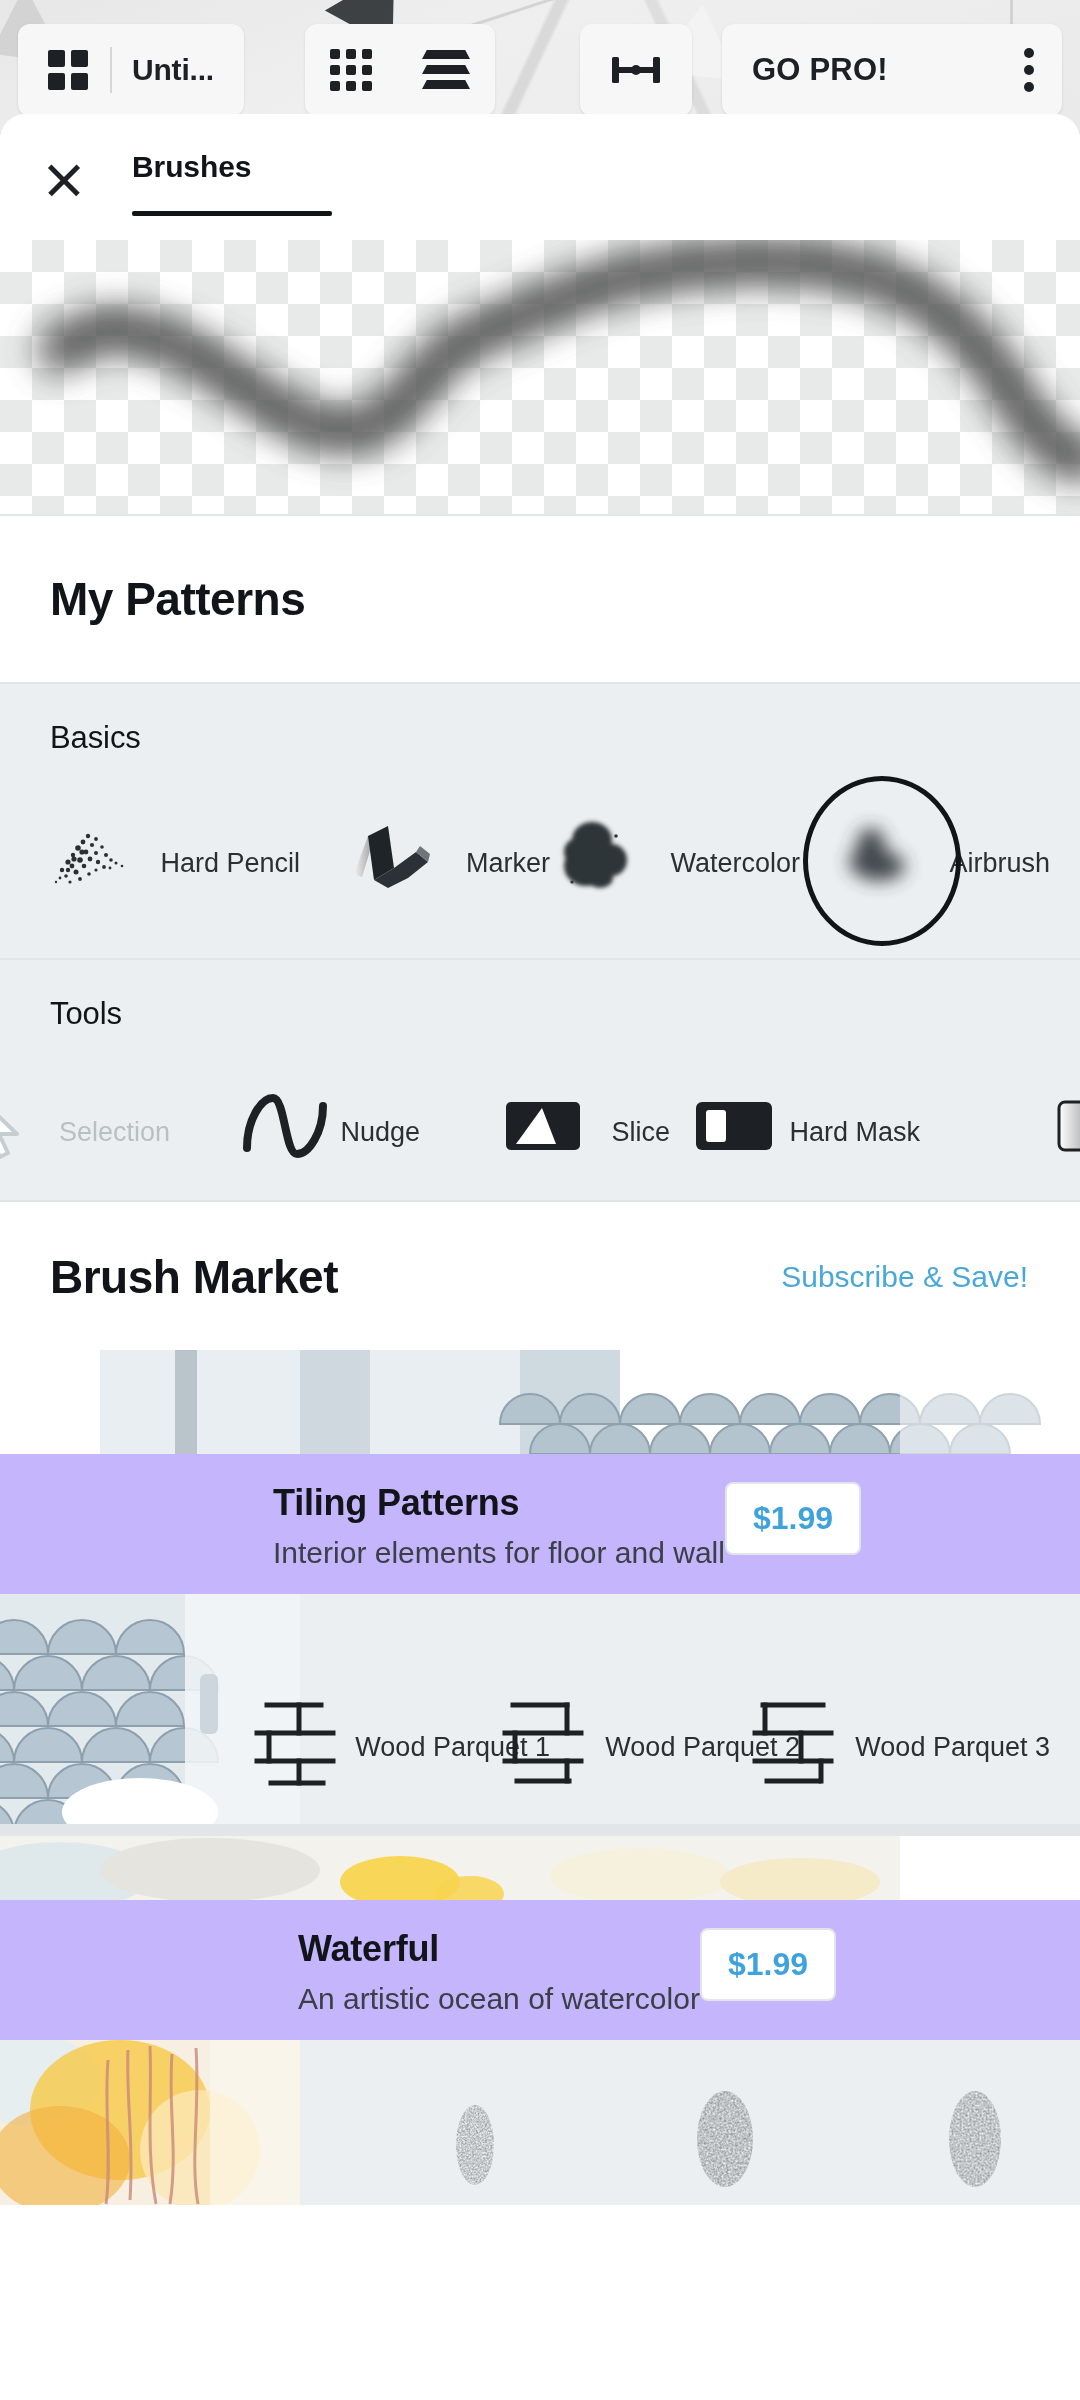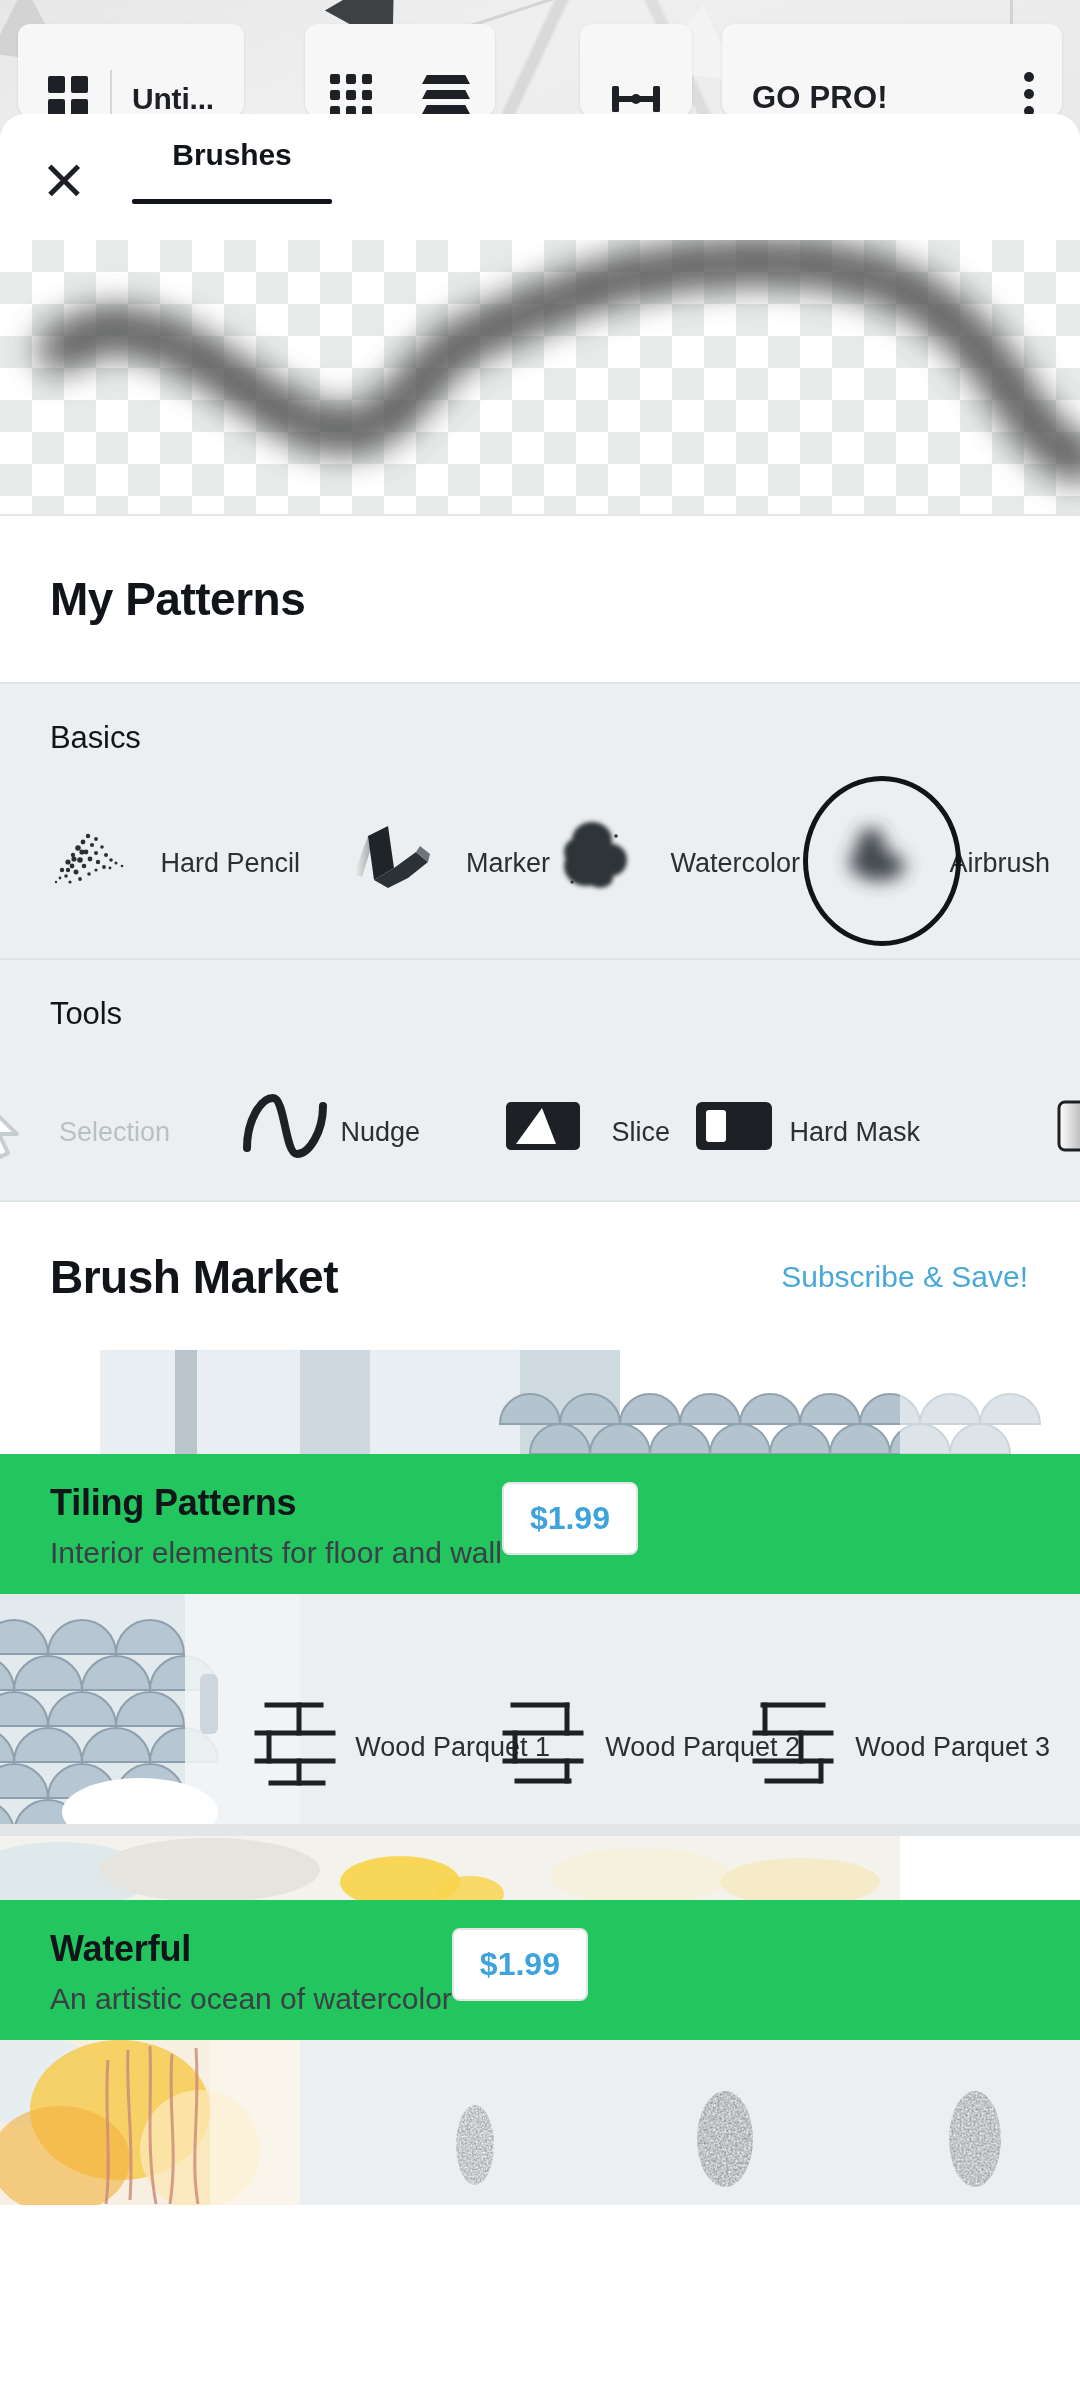--- a/index.html
+++ b/index.html
@@ -30,21 +30,21 @@
   .bg-line {
     position: absolute; background: #bdbdbd; opacity: .55;
   }
 
   
   .chip {
     position: absolute;
     background: #f7f7f8;
     border-radius: 12px;
     box-shadow: 0 1px 3px rgba(0,0,0,.10);
-    display: flex; align-items: flex-end;
+    display: flex; align-items: center;
   }
   .chip-file   { left: 18px;  top: 24px;  height: 92px; padding: 0 8px; }
   .chip-tools  { left: 305px; top: 24px;  height: 92px; width: 190px; justify-content: space-around; }
   .chip-ruler  { left: 580px; top: 24px;  height: 92px; width: 112px; justify-content: center; }
   .chip-pro    { left: 722px; top: 24px;  height: 92px; width: 340px; justify-content: space-between; padding: 0 28px 0 30px; }
 
   .grid4-icon { width: 40px; height: 40px; margin: 0 22px 0 22px; display: grid; grid-template-columns: 1fr 1fr; grid-template-rows: 1fr 1fr; gap: 6px; }
   .grid4-icon i { background: #1d2024; border-radius: 2px; display: block; }
   .chip-divider { width: 2px; height: 46px; background: #d5d6d8; }
   .file-name { font-size: 30px; color: #1d2024; font-weight: 600; padding: 0 22px 0 20px; white-space: nowrap; letter-spacing: -.2px; }
@@ -67,21 +67,21 @@
     position: absolute; left: 0; top: 114px; width: 1080px; height: 2286px;
     background: #ffffff; border-top-left-radius: 26px; border-top-right-radius: 26px;
     overflow: hidden;
   }
   .sheet-header { position: relative; height: 126px; background: #fff; }
   .close-icon { position: absolute; left: 44px; top: 46px; width: 40px; height: 40px; }
   .close-icon i { position: absolute; left: 0; top: 18px; width: 40px; height: 4.5px; background: #1d2024; }
   .close-icon i:nth-child(1) { transform: rotate(45deg); }
   .close-icon i:nth-child(2) { transform: rotate(-45deg); }
   .tab {
-    position: absolute; left: 132px; top: 24px; width: 200px; text-align: center;
+    position: absolute; left: 132px; top: 36px; width: 200px; text-align: left;
   }
   .tab-label { font-size: 30px; font-weight: 700; color: #111418; letter-spacing: -.1px; }
   .tab-underline { margin-top: 27px; height: 5px; background: #111418; border-radius: 2px; }
 
   
   .preview {
     position: relative; height: 276px; width: 1080px; overflow: hidden;
     background-color: #ffffff;
     background-image:
       linear-gradient(45deg, #e8eaea 25%, transparent 25%, transparent 75%, #e8eaea 75%),
@@ -127,21 +127,21 @@
     display: flex; align-items: center; justify-content: space-between;
     background: #fff; padding: 48px 52px 46px 50px;
   }
   .market-head h1 { font-size: 46px; font-weight: 700; color: #111418; letter-spacing: -.5px; }
   .market-link { font-size: 30px; color: #4aa8d8; font-weight: 400; }
 
   .pack { position: relative; background: #eceff1; }
   .pack-banner { position: relative; width: 1080px; height: 104px; overflow: hidden; background: #fff; }
   .pack-info {
     position: relative; display: flex; align-items: flex-start;
-    justify-content: flex-start; padding: 28px 0 24px 50px; background: #22c55e;
+    justify-content: center; padding: 28px 0 24px 50px; background: #c4b5fd;
   }
   .pack-title { font-size: 36px; font-weight: 700; color: #111418; letter-spacing: -.2px; }
   .pack-sub { margin-top: 12px; font-size: 30px; color: #3a4045; }
   .price-btn {
     margin-right: -4px; background: #ffffff; border: 2px solid #e1e5e7; border-radius: 8px;
     padding: 16px 26px; font-size: 32px; font-weight: 700; color: #3ea3dc;
   }
   .pack-body { position: relative; display: flex; align-items: flex-end; min-height: 230px; overflow: hidden; }
   .pack-thumbimg { position: absolute; left: 0; bottom: 0; width: 300px; height: 230px; }
   .pack-brushes { margin-left: 300px; display: flex; }

